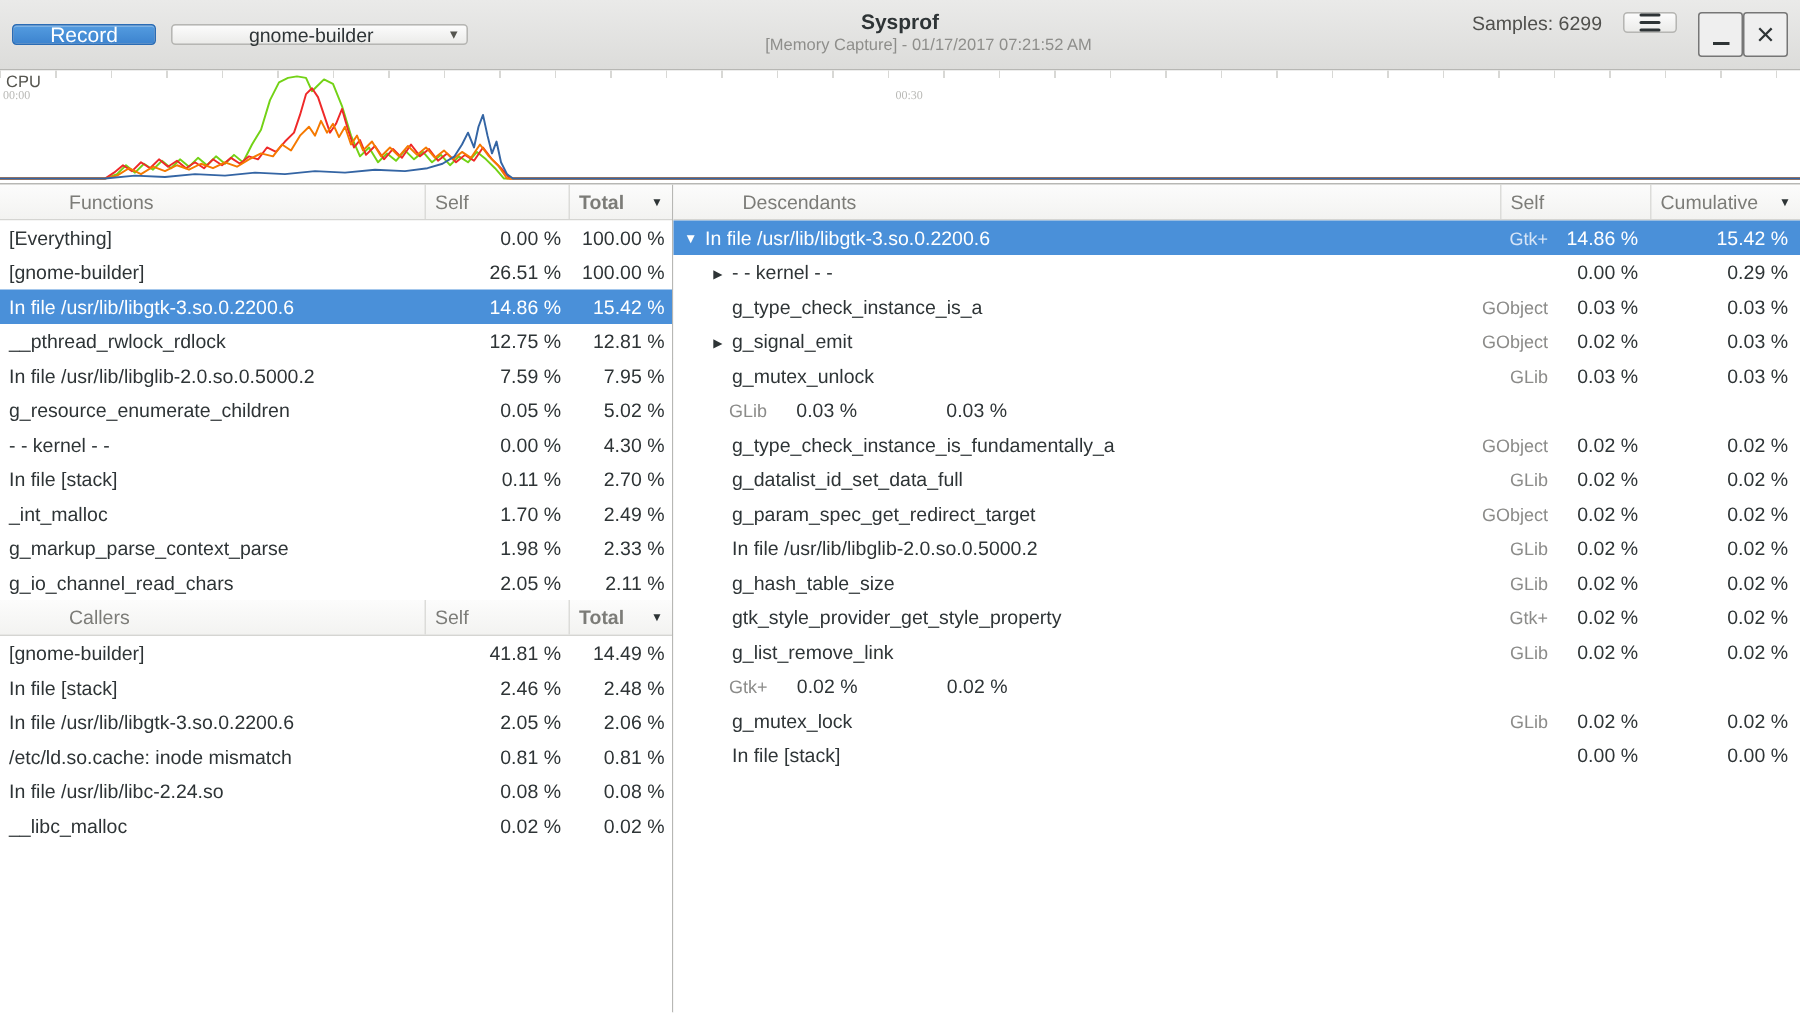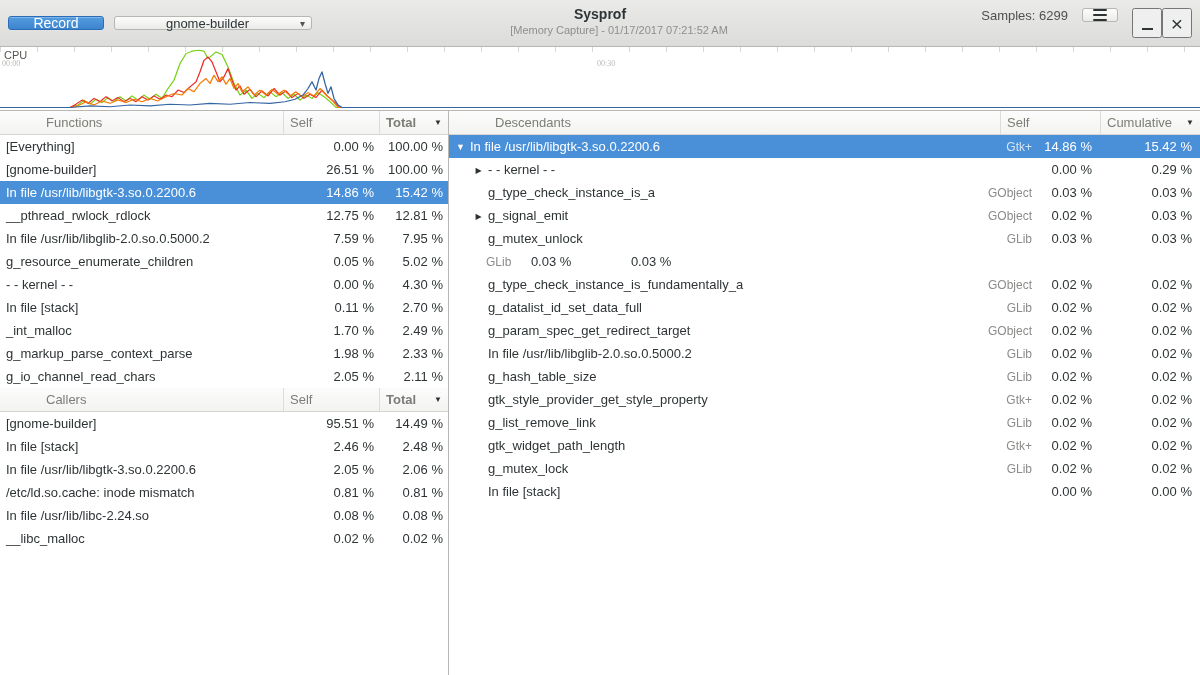--- a/index.html
+++ b/index.html
@@ -27,21 +27,21 @@
   .header-right { margin-left:auto; display:flex; align-items:flex-start; z-index:1; }
   .samples { font-size:13px; color:#50504d; margin-right:14px; }
   .menu-btn { width:36px; margin-right:14px; }
   .menu-icon { width:14px; height:2px; background:#2e3436; border-radius:1px;
     box-shadow:0 -5px 0 #2e3436, 0 5px 0 #2e3436; }
   .win-btn { width:30px; height:30px; display:flex; align-items:center; justify-content:center; }
   .min-icon { width:11px; height:2px; background:#2e3436; margin-top:12px; }
   .close-icon { font-size:21px; line-height:1; color:#2e3436; }
 
   
-  .cpu-strip { height:64px; flex:0 0 auto; position:relative; background:#fff;
+  .cpu-strip { height:76px; flex:0 0 auto; position:relative; background:#fff;
     border-bottom:1px solid #b7b7b4; }
   .cpu-ticks { position:absolute; top:0; left:0; right:0; height:5px;
     background:repeating-linear-gradient(to right,#d8d8d5 0,#d8d8d5 1px,transparent 1px,transparent 37px); }
   .cpu-svg { position:absolute; inset:0; width:100%; height:100%; }
   .cpu-svg polyline { fill:none; stroke-width:1.3; stroke-linejoin:round; }
   .cpu-label { position:absolute; top:2px; left:4px; font-size:11px; color:#55554f; }
   .time-label { position:absolute; top:12px; font-size:8px; color:#b9b9b6;font-family:Liberation Serif, serif; }
   .t-start { left:2px; }
   .t-mid { left:597px; }
 
@@ -215,21 +215,21 @@
         <div class="th th-self">Self</div>
         <div class="th th-total">
           <span>Total</span>
           <span class="sort-arrow">▼</span>
         </div>
       </div>
       <div class="rows">
 
           <div class="row">
             <span class="name">[gnome-builder]</span>
-            <span class="num self">95.51 %</span>
+            <span class="num self">41.81 %</span>
             <span class="num total">14.49 %</span>
           </div>
 
           <div class="row">
             <span class="name">In file [stack]</span>
             <span class="num self">2.46 %</span>
             <span class="num total">2.48 %</span>
           </div>
 
           <div class="row">
@@ -369,21 +369,20 @@
           <div class="row drow depth-1">
             <span class="expander"></span>
             <span class="dname">g_list_remove_link</span>
             <span class="lib">GLib</span>
             <span class="num self-r">0.02 %</span>
             <span class="num cum">0.02 %</span>
           </div>
 
           <div class="row drow depth-1">
             <span class="expander"></span>
-            <span class="dname">gtk_widget_path_length</span>
             <span class="lib">Gtk+</span>
             <span class="num self-r">0.02 %</span>
             <span class="num cum">0.02 %</span>
           </div>
 
           <div class="row drow depth-1">
             <span class="expander"></span>
             <span class="dname">g_mutex_lock</span>
             <span class="lib">GLib</span>
             <span class="num self-r">0.02 %</span>

